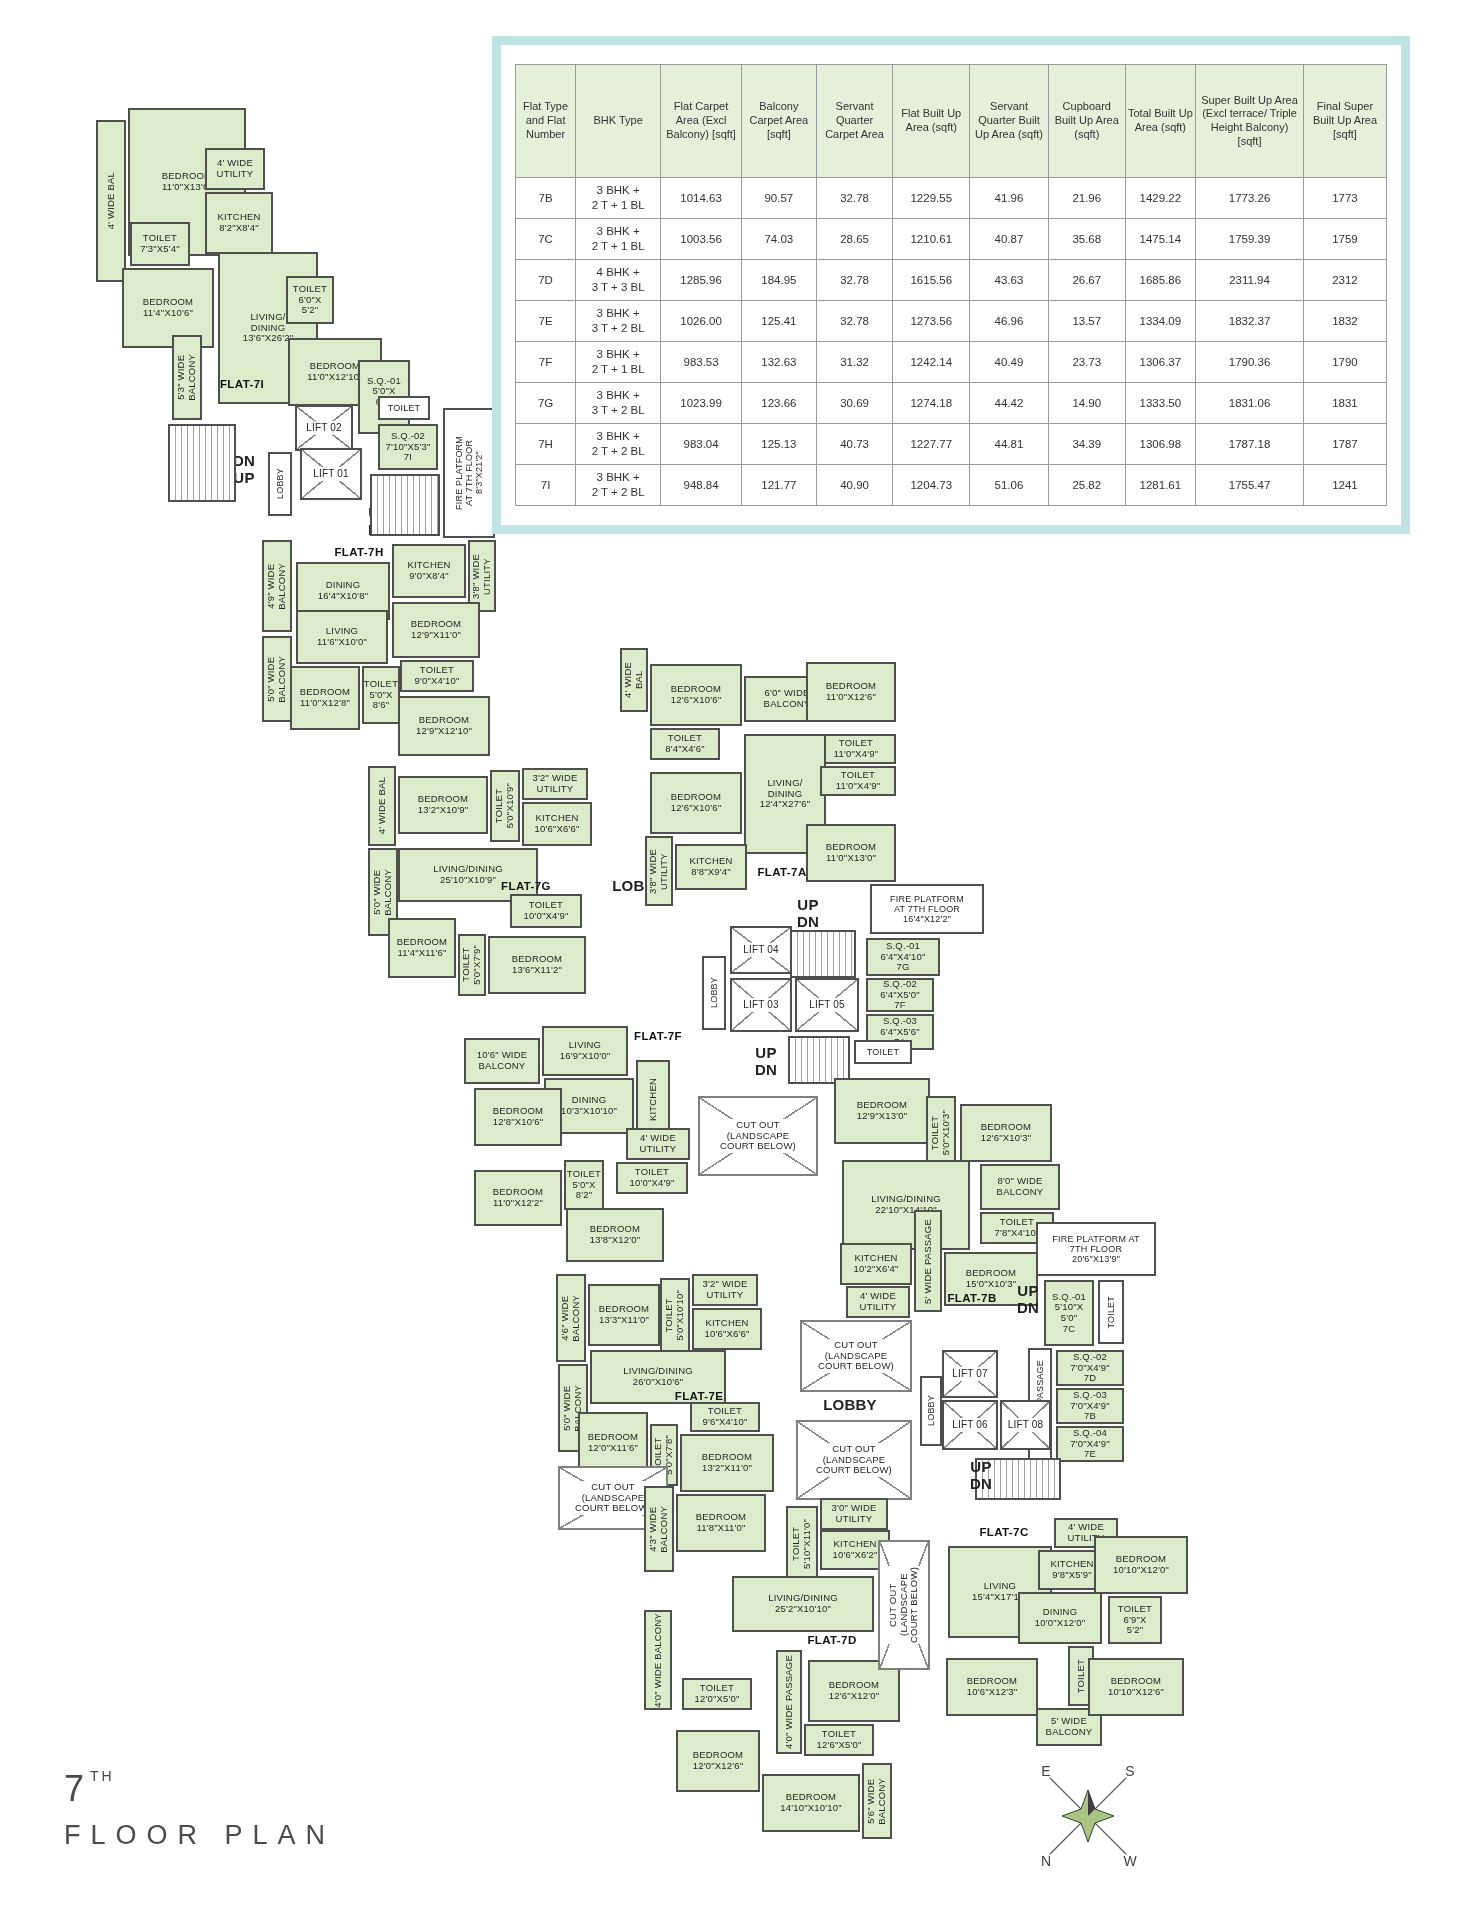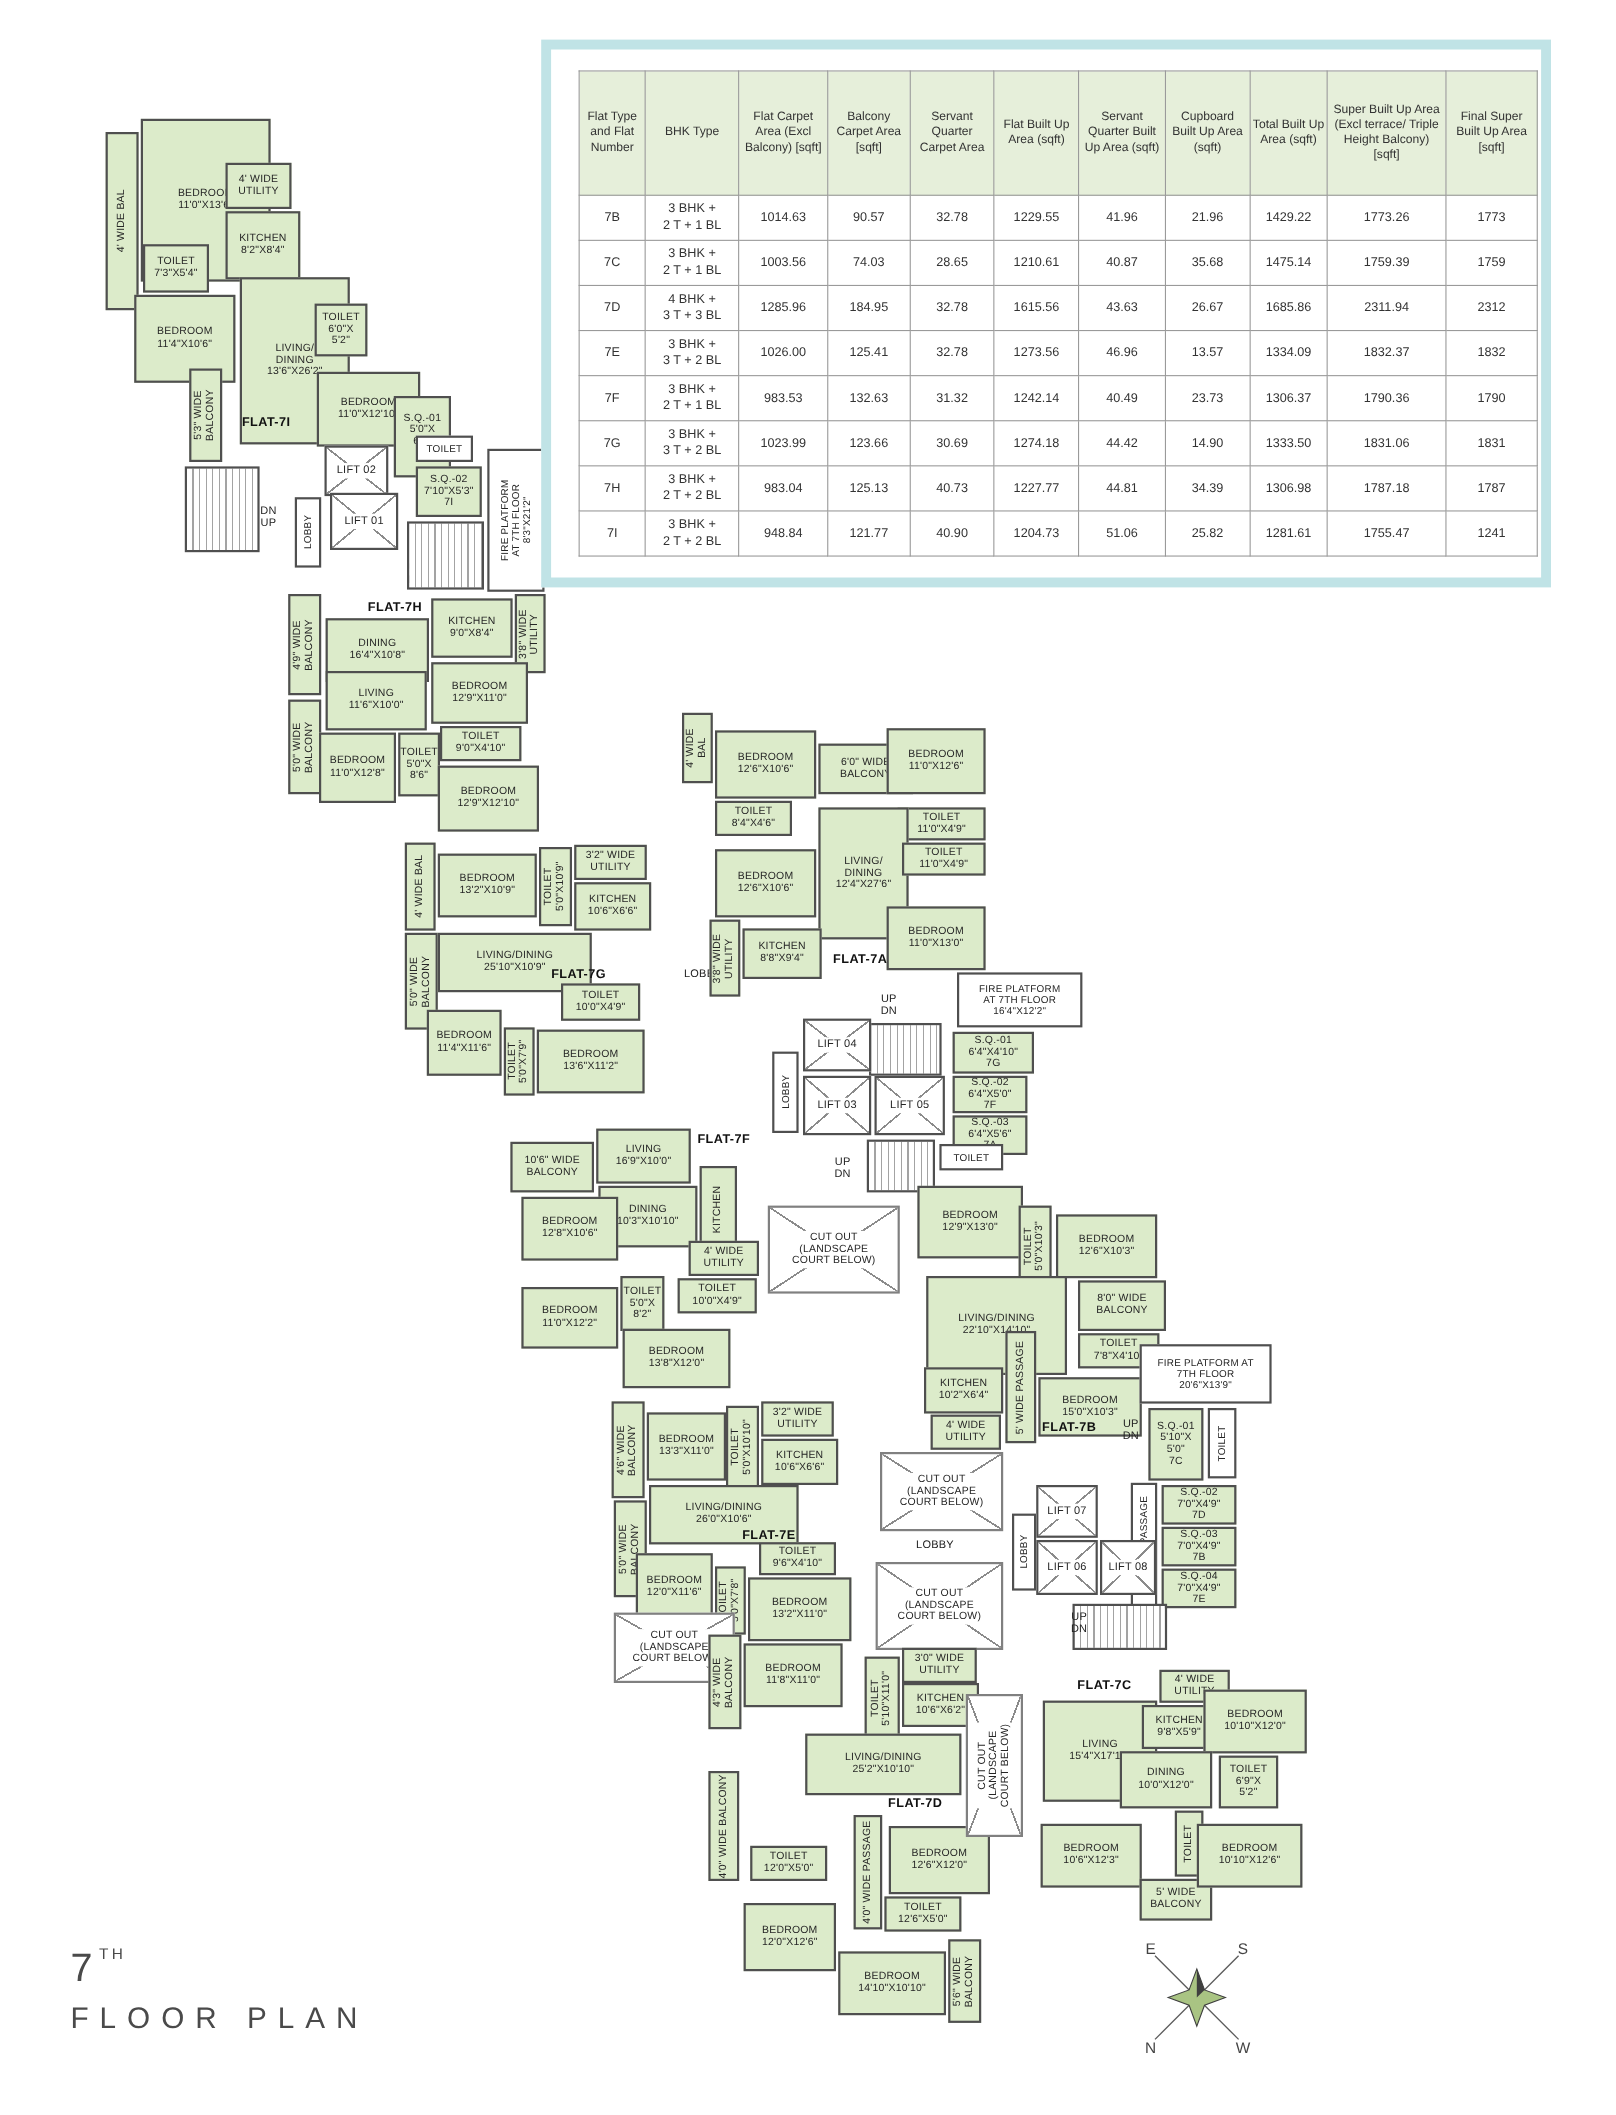--- a/index.html
+++ b/index.html
@@ -7,34 +7,34 @@
 
   
   #plan{position:absolute;inset:0;}
   .room{position:absolute;box-sizing:border-box;display:flex;align-items:center;justify-content:center;
         text-align:center;font-size:9.5px;line-height:1.12;color:#262626;letter-spacing:.2px;}
   .room .lbl{white-space:pre-line;}
   .g{background:#dcebca;border:2px solid #4f4f4f;}
   .core{background:#fff;border:2px solid #4f4f4f;}
   .vert .lbl{writing-mode:vertical-rl;transform:rotate(180deg);}
   .flat{font-weight:bold;font-size:11.5px;color:#111;letter-spacing:.4px;}
-  .plain{font-size:10px;font-weight:normal;color:#222;}
+  .plain{font-size:15px;font-weight:bold;color:#222;}
   .lift,.cut{background-color:#fff;border:2px solid #4f4f4f;
     background-image:
       linear-gradient(to top right, transparent calc(50% - .8px), #8b8b8b calc(50% - .8px), #8b8b8b calc(50% + .8px), transparent calc(50% + .8px)),
       linear-gradient(to bottom right, transparent calc(50% - .8px), #8b8b8b calc(50% - .8px), #8b8b8b calc(50% + .8px), transparent calc(50% + .8px));}
   .cut{border:2px solid #808080;}
   .lift .lbl,.cut .lbl{background:#fff;padding:1px 3px;font-size:10px;}
   .cut .lbl{font-size:9.5px;}
   .stairs{border:2px solid #4f4f4f;background:repeating-linear-gradient(90deg,#fff 0 5px,#a3a3a3 5px 6px);}
   .cv{font-size:9px;}
 
   
   #table-frame{position:absolute;left:492px;top:36px;width:872px;border:9px solid #c0e3e6;background:#fff;padding:19px 14px;}
-  table{border-collapse:collapse;width:100%;table-layout:fixed;margin-left:11px;}
+  table{border-collapse:collapse;width:100%;table-layout:fixed;}
   th,td{border:1.5px solid #9a9a9a;font-weight:normal;color:#333;text-align:center;vertical-align:middle;}
   th{background:#e6efda;font-size:11px;line-height:1.25;padding:8px 2px;height:96px;}
   td{font-size:11.5px;padding:5px 2px;height:30px;white-space:pre-line;line-height:1.3;}
 
   
   #plan-title{position:absolute;left:64px;top:1768px;color:#4a4a4a;}
   #plan-title .num{font-size:36px;letter-spacing:6px;}
   #plan-title sup{font-size:14px;letter-spacing:3px;vertical-align:20px;}
   #plan-title .line2{font-size:27px;letter-spacing:10px;margin-top:10px;}
 

